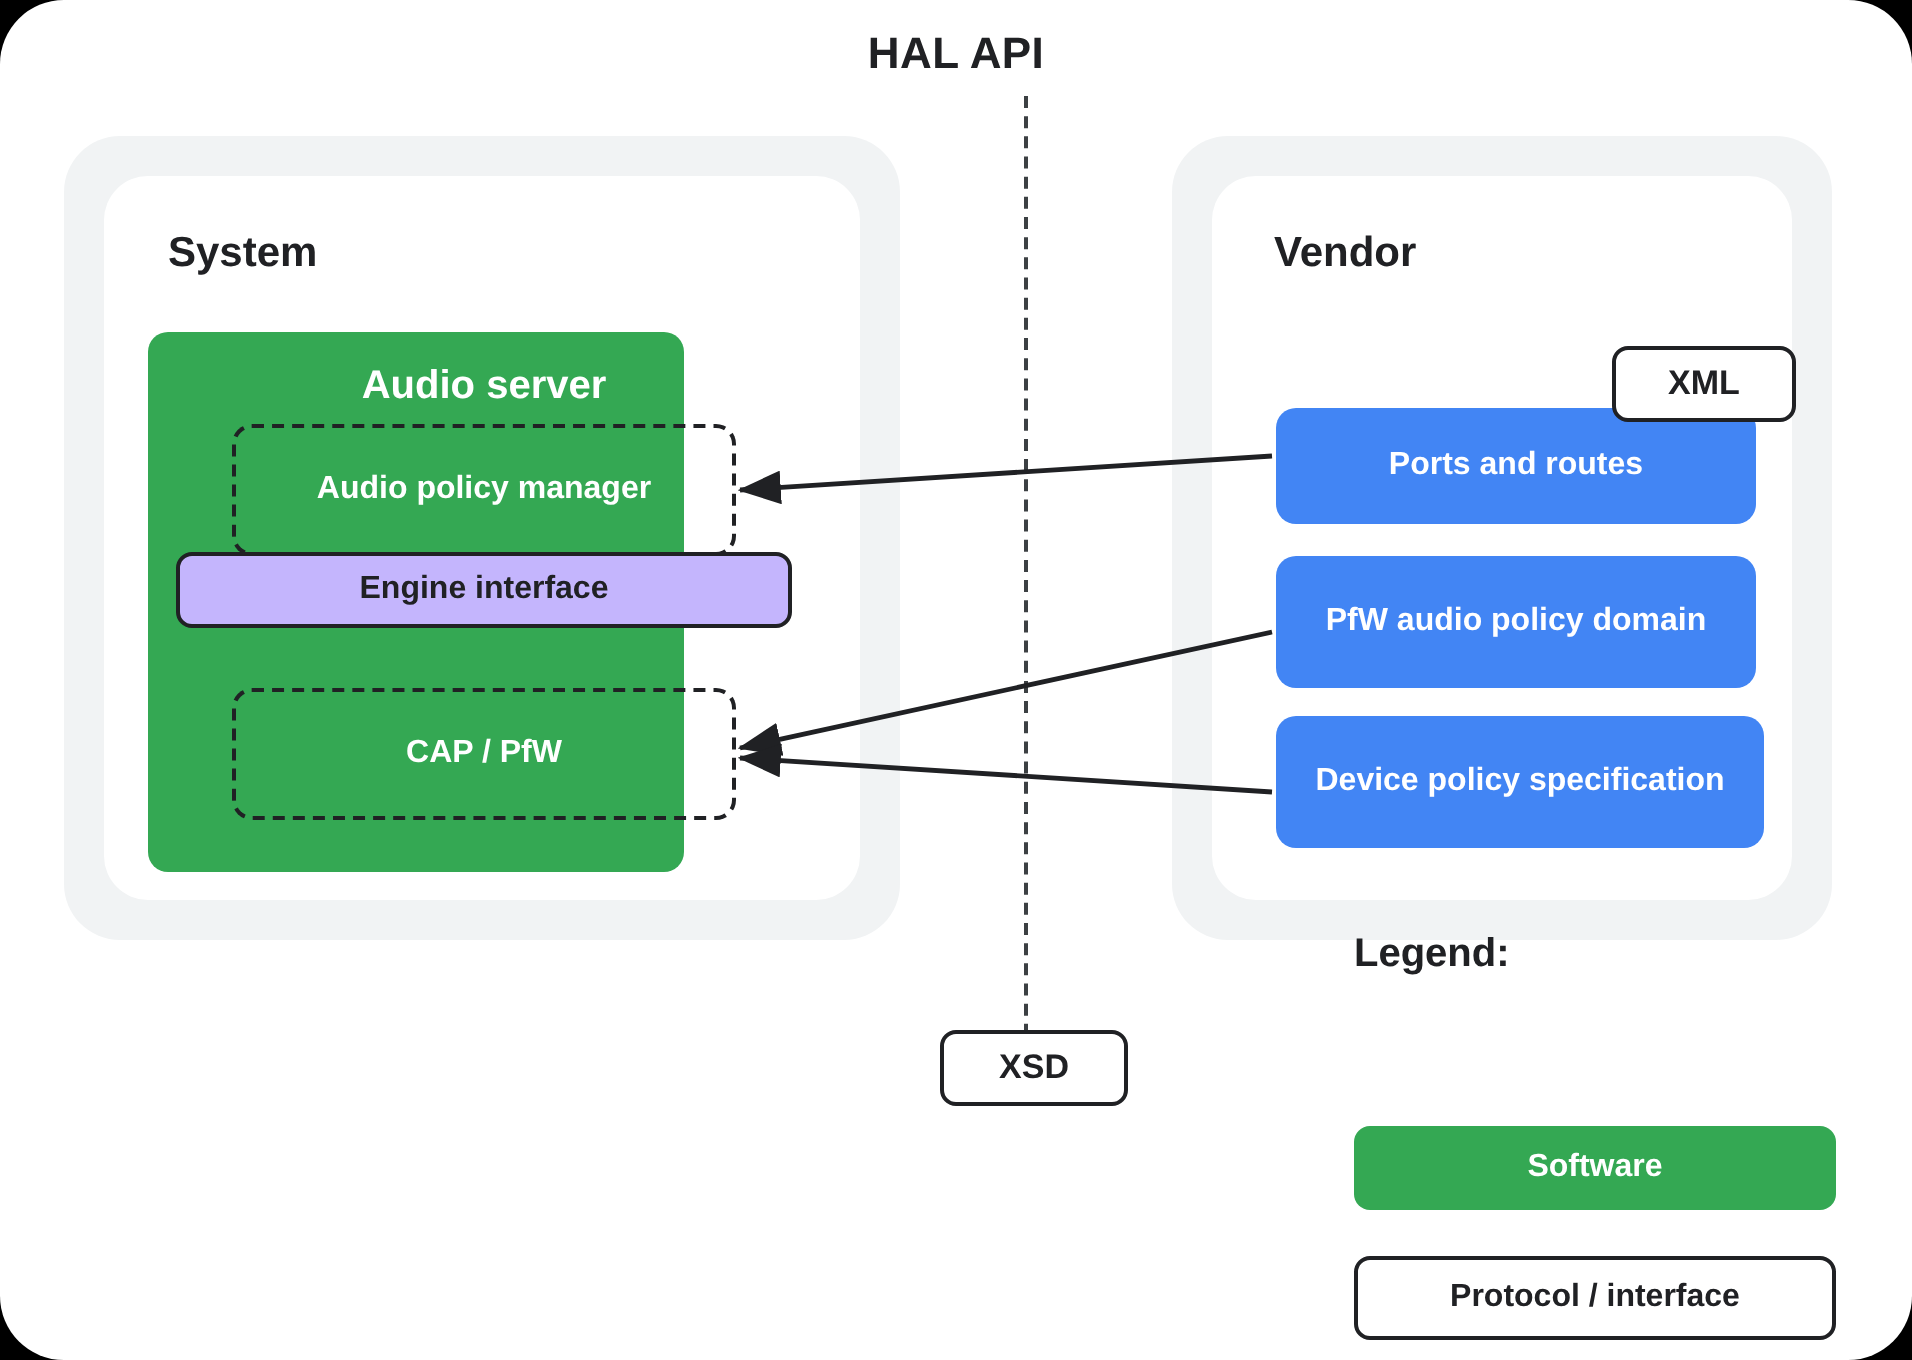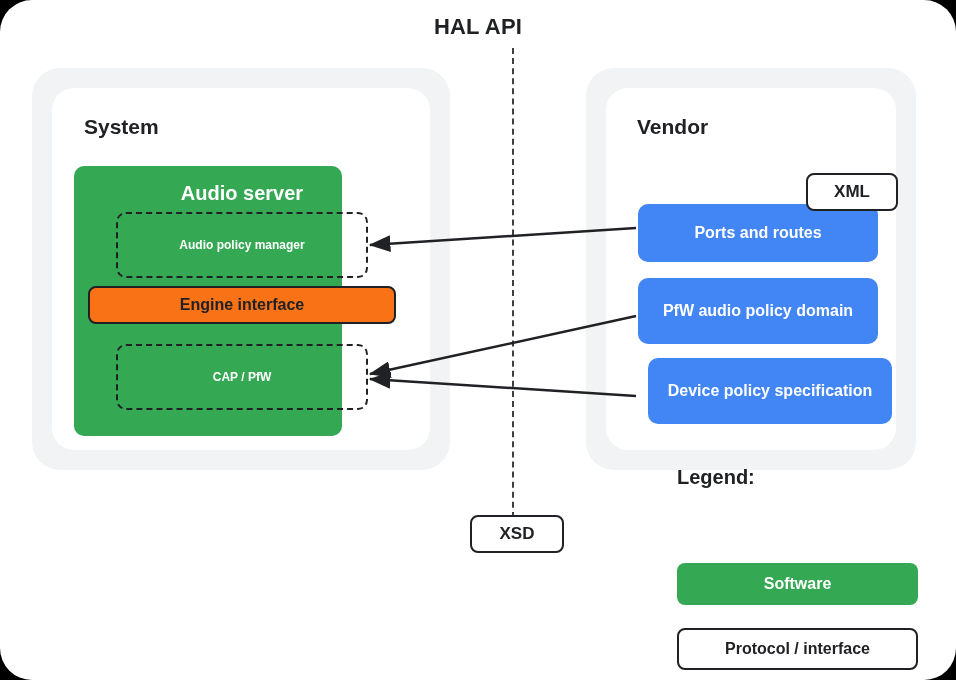--- a/index.html
+++ b/index.html
@@ -94,35 +94,35 @@
   }
 
   .dashed-box {
     position: absolute;
     border: 2px dashed #202124;
     border-radius: 10px;
     display: flex;
     align-items: center;
     justify-content: center;
     color: #ffffff;
-    font-size: 12px;
+    font-size: 16px;
     font-weight: bold;
     text-align: center;
     box-sizing: border-box;
   }
   #audio-policy-manager { left: 42px; top: 46px;  width: 252px; height: 66px; }
   #cap-pfw             { left: 42px; top: 178px; width: 252px; height: 66px; }
 
   #engine-interface {
     position: absolute;
     left: 14px;
-    top: 120px;
+    top: 110px;
     width: 308px;
     height: 38px;
-    background: #f97316;
+    background: #c4b5fd;
     border: 2px solid #202124;
     border-radius: 8px;
     display: flex;
     align-items: center;
     justify-content: center;
     font-size: 16px;
     font-weight: bold;
     color: #202124;
     box-sizing: border-box;
   }
@@ -137,21 +137,21 @@
     justify-content: center;
     color: #ffffff;
     font-size: 16px;
     font-weight: bold;
     text-align: center;
     line-height: 1.25;
     box-sizing: border-box;
   }
   #ports-and-routes  { left: 638px; top: 204px; width: 240px; height: 58px; }
   #pfw-audio-policy  { left: 638px; top: 278px; width: 240px; height: 66px; }
-  #device-policy     { left: 638px; top: 358px; width: 244px; height: 66px; margin-left: 10px; }
+  #device-policy     { left: 638px; top: 358px; width: 244px; height: 66px; }
 
   
   .tag-badge {
     position: absolute;
     background: #ffffff;
     border: 2px solid #202124;
     border-radius: 8px;
     display: flex;
     align-items: center;
     justify-content: center;

